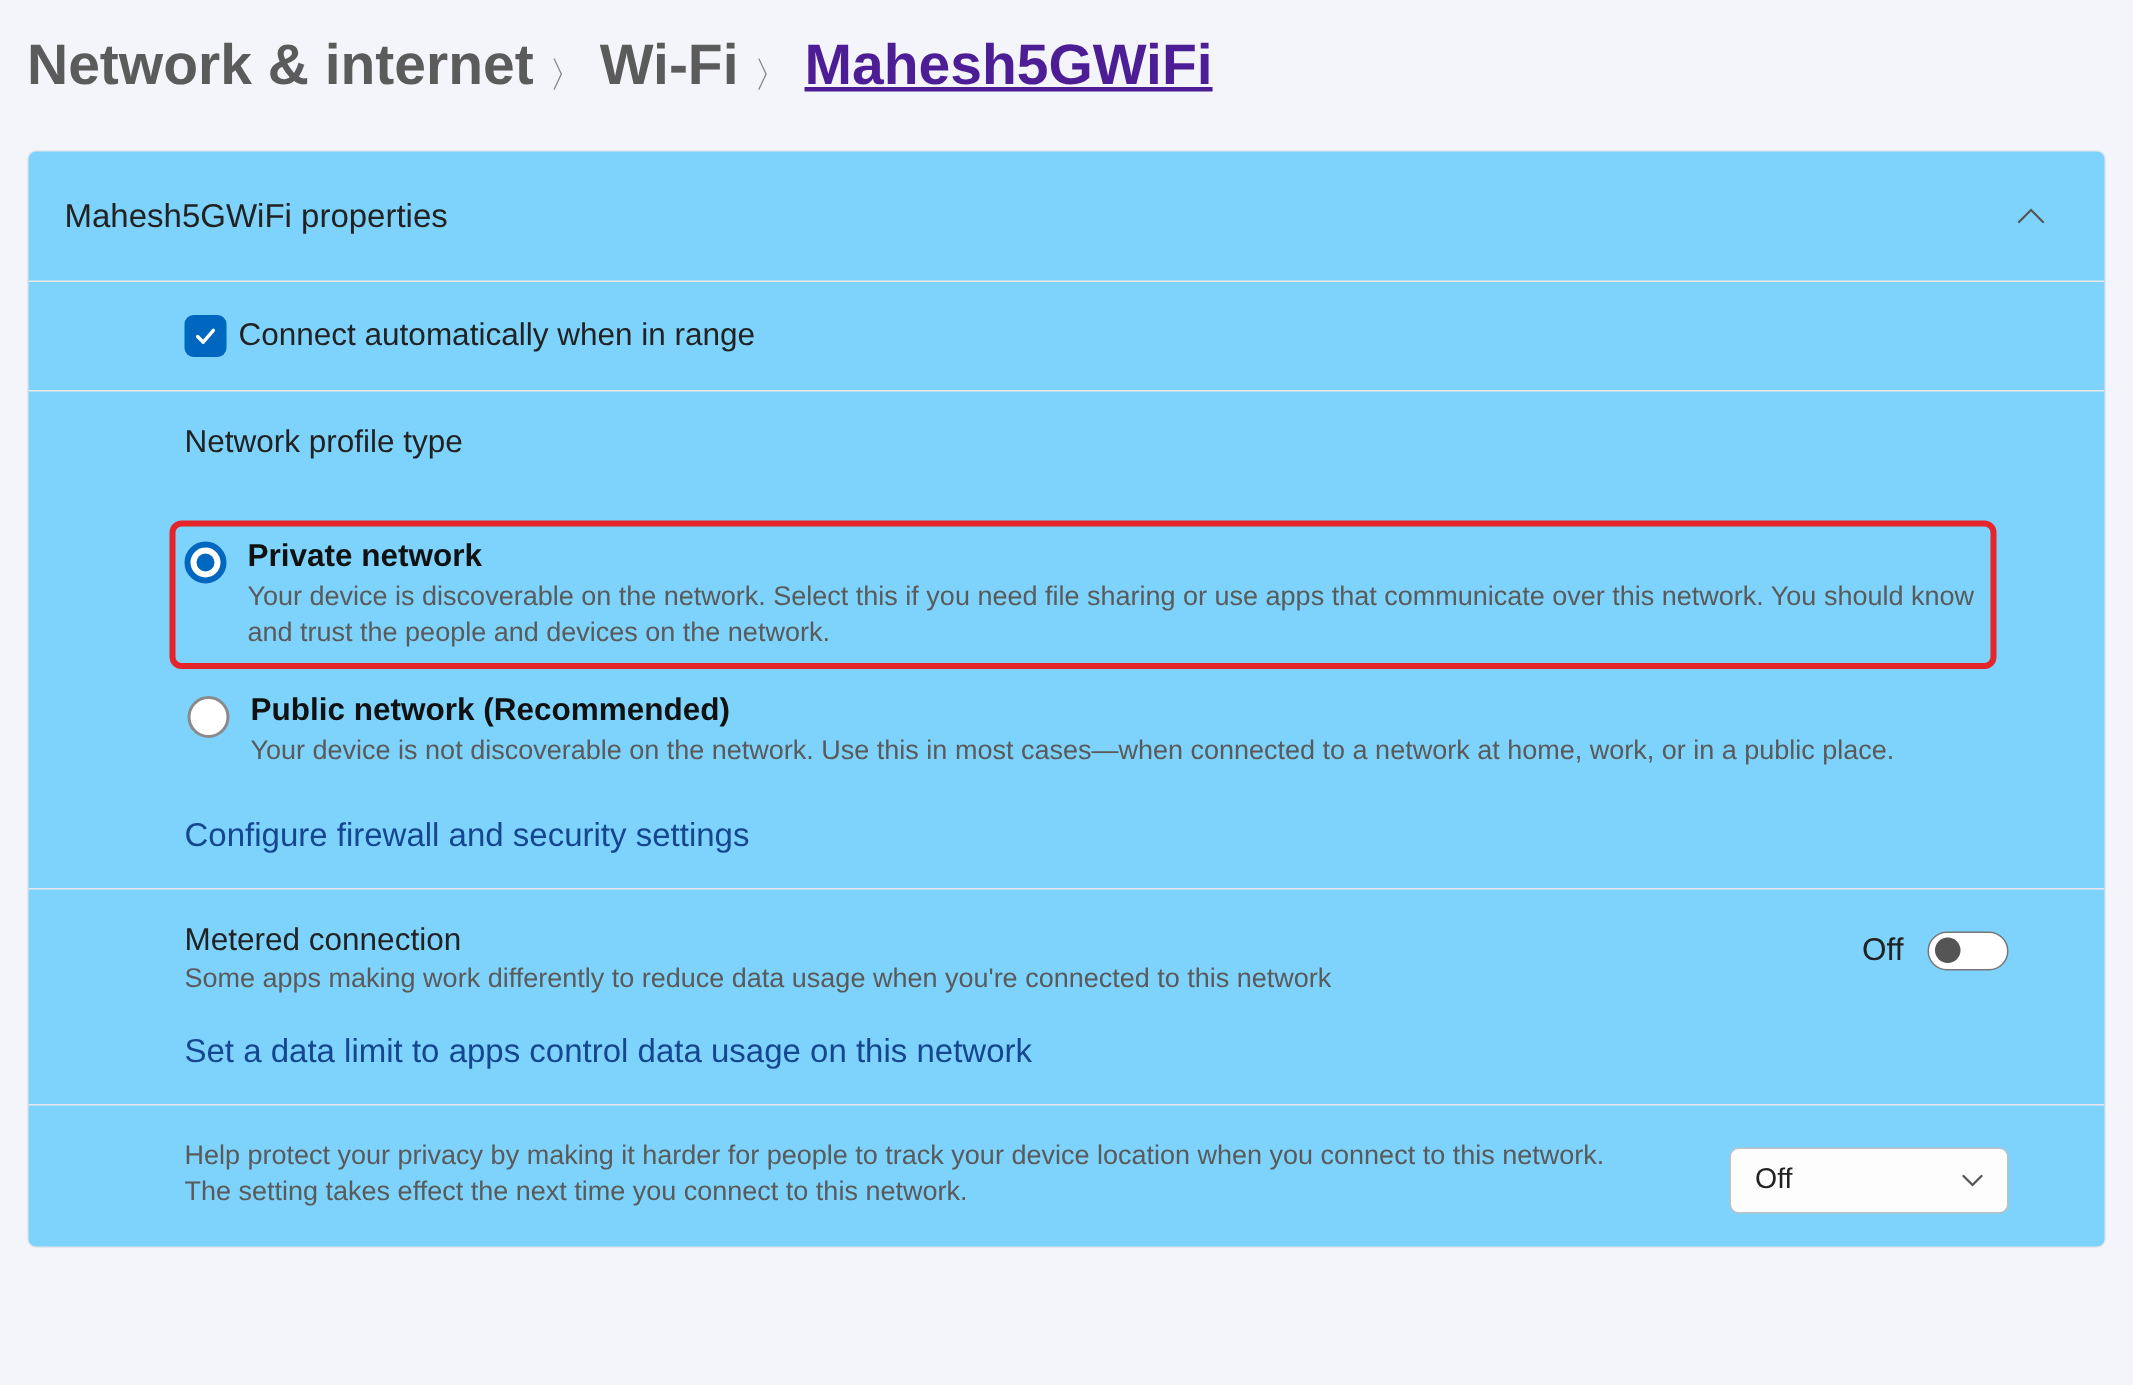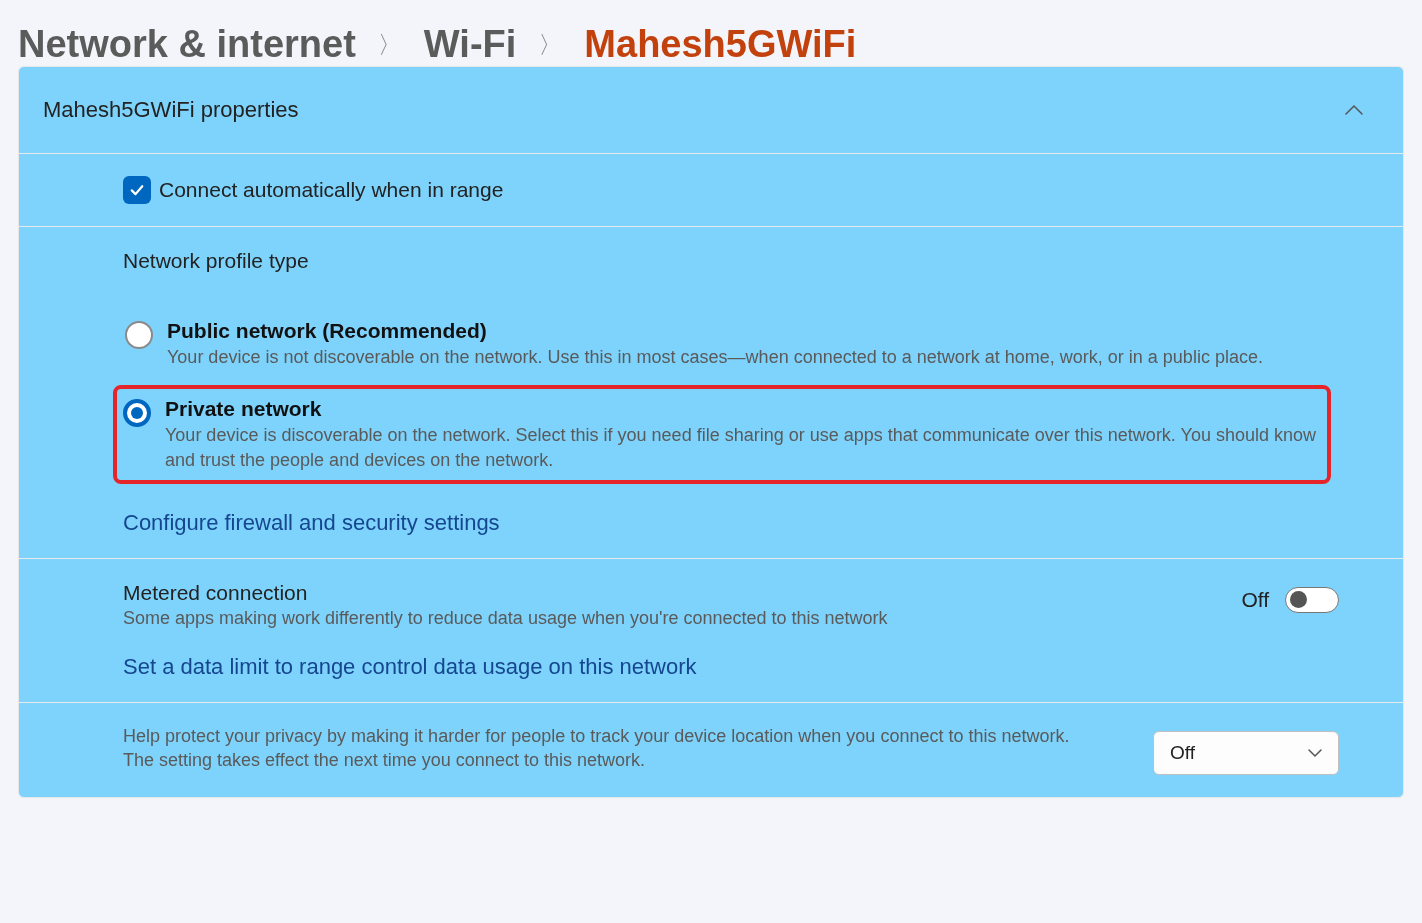--- a/index.html
+++ b/index.html
@@ -7,33 +7,35 @@
     font-family: "Segoe UI", -apple-system, sans-serif;
     background: #f3f5fb;
     color: #1a1a1a;
     width: 1422px;
     height: 923px;
     overflow: hidden;
     padding: 18px 18px 0 18px;
   }
   .breadcrumb {
     display: flex;
-    align-items: center;
-    gap: 22px;
+    align-items: flex-end;
+    gap: 10px;
+    margin-bottom: 34px;
     margin-top: 5px;
   }
   .breadcrumb .crumb {
     font-size: 38px;
     font-weight: 600;
     color: #5b5b5b;
     cursor: pointer;
   }
   .breadcrumb .crumb.current {
-    color: #c2410c;
+    color: #4c1d95;
     cursor: default;
+    text-decoration: underline;
   }
   .breadcrumb .sep {
     font-size: 24px;
     color: #888;
   }
   .panel {
     background: #7dd3fc;
     border: 1px solid #e7e7ea;
     border-radius: 6px;
     overflow: hidden;
@@ -228,55 +230,55 @@
         </svg>
     </div>
     <span class="checkbox-label">Connect automatically when in range</span>
   </div>
 
   <div class="row">
     <div class="section-title">Network profile type</div>
 
     <div class="radio-group">
 
+      <div class="radio-option highlighted">
+        <div class="radio-circle selected"></div>
+        <div class="radio-text-col">
+          <span class="radio-title">Private network</span>
+          <span class="radio-desc">Your device is discoverable on the network. Select this if you need file sharing or use apps that communicate over this network. You should know and trust the people and devices on the network.</span>
+        </div>
+      </div>
+
       <div class="radio-option">
         <div class="radio-circle"></div>
         <div class="radio-text-col">
           <span class="radio-title">Public network (Recommended)</span>
           <span class="radio-desc">Your device is not discoverable on the network. Use this in most cases—when connected to a network at home, work, or in a public place.</span>
         </div>
       </div>
 
-      <div class="radio-option highlighted">
-        <div class="radio-circle selected"></div>
-        <div class="radio-text-col">
-          <span class="radio-title">Private network</span>
-          <span class="radio-desc">Your device is discoverable on the network. Select this if you need file sharing or use apps that communicate over this network. You should know and trust the people and devices on the network.</span>
-        </div>
-      </div>
-
     </div>
 
     <span class="link">Configure firewall and security settings</span>
   </div>
 
   <div class="row">
     <div class="metered-row">
       <div class="metered-left">
         <div class="row-title">Metered connection</div>
         <div class="row-desc">Some apps making work differently to reduce data usage when you're connected to this network</div>
       </div>
       <div class="toggle-wrap">
         <span class="toggle-label">Off</span>
         <div class="toggle">
           <div class="knob"></div>
         </div>
       </div>
     </div>
-    <span class="link standalone">Set a data limit to range control data usage on this network</span>
+    <span class="link standalone">Set a data limit to apps control data usage on this network</span>
   </div>
 
   <div class="row no-border">
     <div class="random-row">
       <div class="random-left">
         <div class="row-desc">Help protect your privacy by making it harder for people to track your device location when you connect to this network. The setting takes effect the next time you connect to this network.</div>
       </div>
       <div class="dropdown">
         <span class="dropdown-value">Off</span>
         <span class="dropdown-chevron">

